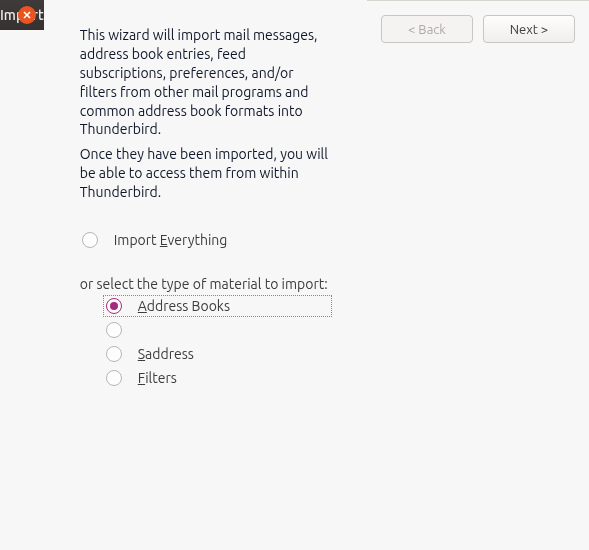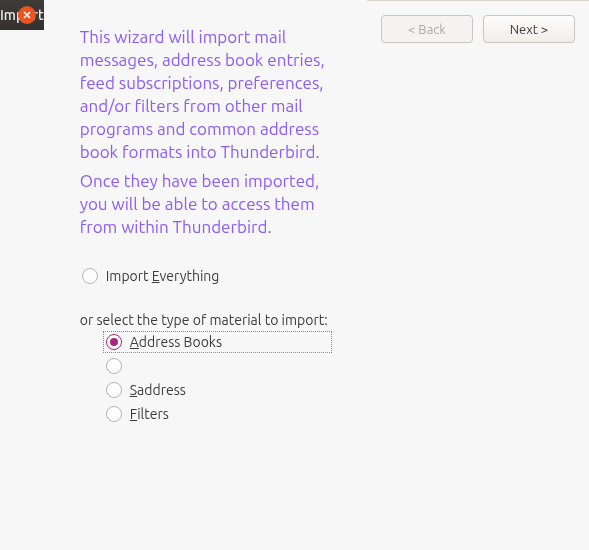--- a/index.html
+++ b/index.html
@@ -47,29 +47,29 @@
     color: #fff;
     cursor: pointer;
   }
   .close-btn svg { display:block; }
   .body {
     flex: 1;
     padding: 26px 36px 10px 36px;
     background: #f7f7f7;
   }
   .intro {
-    color: #8b5cf6;
-    font-size: 17px;
+    color: #0f172a;
+    font-size: 14px;
     line-height: 1.35;
   }
   .intro p { margin: 0 0 6px 0; }
   .radio-row {
     display: flex;
     align-items: center;
-    gap: 8px;
+    gap: 16px;
     margin: 4px 0;
     padding: 2px 2px;
     cursor: pointer;
   }
   .radio-outer {
     width: 16px;
     height: 16px;
     border: 1px solid #b8b4b0;
     border-radius: 50%;
     background: #fdfdfd;

